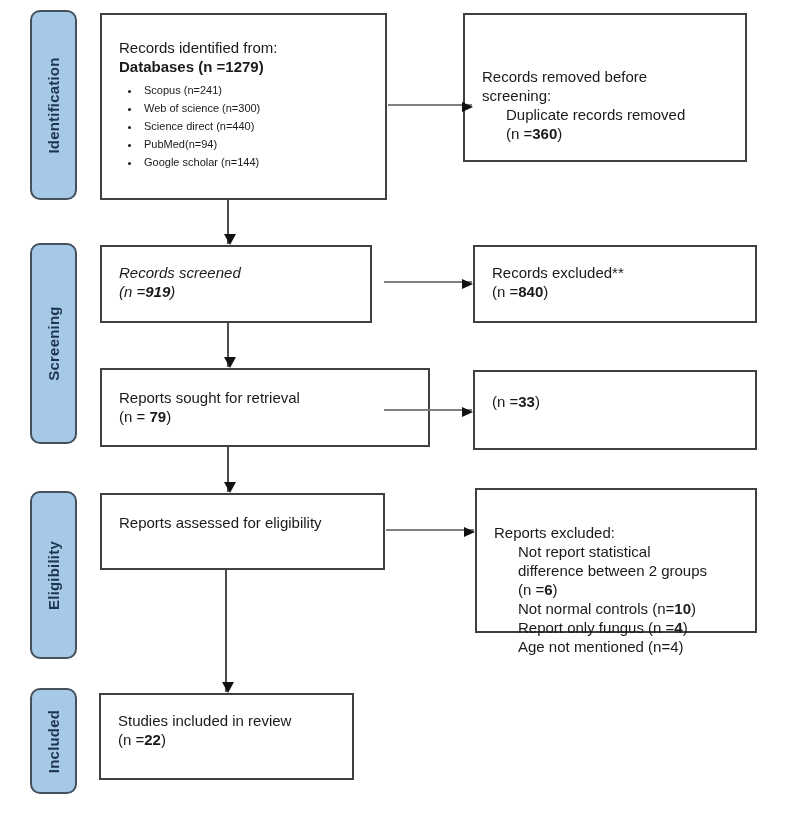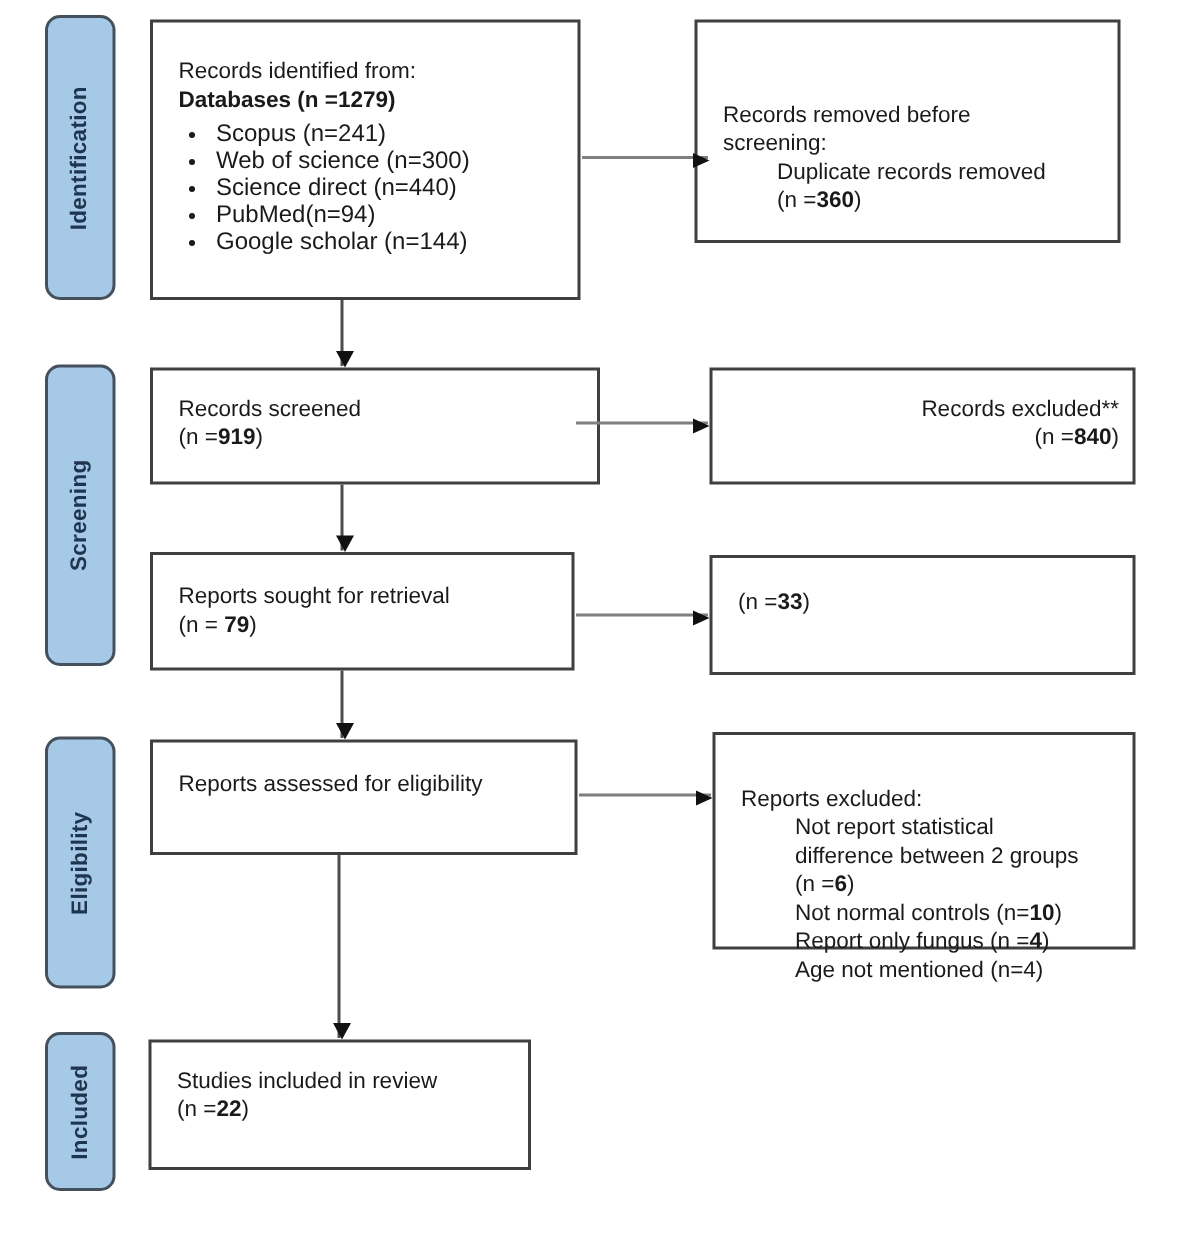--- a/index.html
+++ b/index.html
@@ -30,25 +30,25 @@
     font-weight:bold;font-size:15px;color:var(--stage-text);
     letter-spacing:.2px;
   }
   
   .box{
     position:absolute;background:#fff;border:2px solid var(--box-border);
     box-sizing:border-box;font-size:15px;line-height:19px;
   }
   .box .pad{padding:0 9px 0 17px;}
   .tline{white-space:nowrap;}
-  .tline.ind{margin-left:36px;}
+  .tline.ind{margin-left:24px;}
   .b,.tline .b{font-weight:bold;}
   ul.bullets{
     margin:5px 0 0 0;padding-left:39px;list-style:disc;
-    font-size:16px;line-height:18px;color:var(--text);
+    font-size:11px;line-height:18px;color:var(--text);
   }
   ul.bullets li{padding-left:3px;}
   
   .arrow-h{position:absolute;height:0;border-top:2px solid var(--arrow-line);}
   .arrow-h::after{
     content:"";position:absolute;right:-1px;top:-4px;
     border-top:5px solid transparent;border-bottom:5px solid transparent;
     border-left:11px solid var(--arrow-head);
   }
   .arrow-v{position:absolute;width:0;border-left:2px solid #4d4d4d;}
@@ -83,28 +83,28 @@
       </div>
     <ul class="bullets">
         <li>Scopus (n=241)</li>
         <li>Web of science (n=300)</li>
         <li>Science direct (n=440)</li>
         <li>PubMed(n=94)</li>
         <li>Google scholar (n=144)</li>
       </ul>
   </div>
 
-  <div class="box" style="left:100px;top:245px;width:300px;height:78px;">
+  <div class="box" style="left:100px;top:245px;width:272px;height:78px;font-style:italic;">
     <div class="pad" style="padding-top:16px;">
         <div class="tline"><span>Records screened</span></div>
         <div class="tline"><span>(n =</span><span class="b">919</span><span>)</span></div>
       </div>
   </div>
 
-  <div class="box" style="left:100px;top:368px;width:283px;height:79px;">
+  <div class="box" style="left:100px;top:368px;width:330px;height:79px;">
     <div class="pad" style="padding-top:18px;">
         <div class="tline"><span>Reports sought for retrieval</span></div>
         <div class="tline"><span>(n = </span><span class="b">79</span><span>)</span></div>
       </div>
   </div>
 
   <div class="box" style="left:100px;top:493px;width:285px;height:77px;">
     <div class="pad" style="padding-top:18px;">
         <div class="tline"><span>Reports assessed for eligibility</span></div>
       </div>
@@ -119,21 +119,21 @@
 
   <div class="box" style="left:463px;top:13px;width:284px;height:149px;">
     <div class="pad" style="padding-top:52px;">
         <div class="tline"><span>Records removed before</span></div>
         <div class="tline"><span>screening:</span></div>
         <div class="tline ind"><span>Duplicate records removed</span></div>
         <div class="tline ind"><span>(n =</span><span class="b">360</span><span>)</span></div>
       </div>
   </div>
 
-  <div class="box" style="left:473px;top:245px;width:284px;height:78px;text-align:right;">
+  <div class="box" style="left:473px;top:245px;width:284px;height:78px;">
     <div class="pad" style="padding-top:16px;">
         <div class="tline"><span>Records excluded**</span></div>
         <div class="tline"><span>(n =</span><span class="b">840</span><span>)</span></div>
       </div>
   </div>
 
   <div class="box" style="left:473px;top:370px;width:284px;height:80px;">
     <div class="pad" style="padding-top:20px;">
         <div class="tline"><span>(n =</span><span class="b">33</span><span>)</span></div>
       </div>

